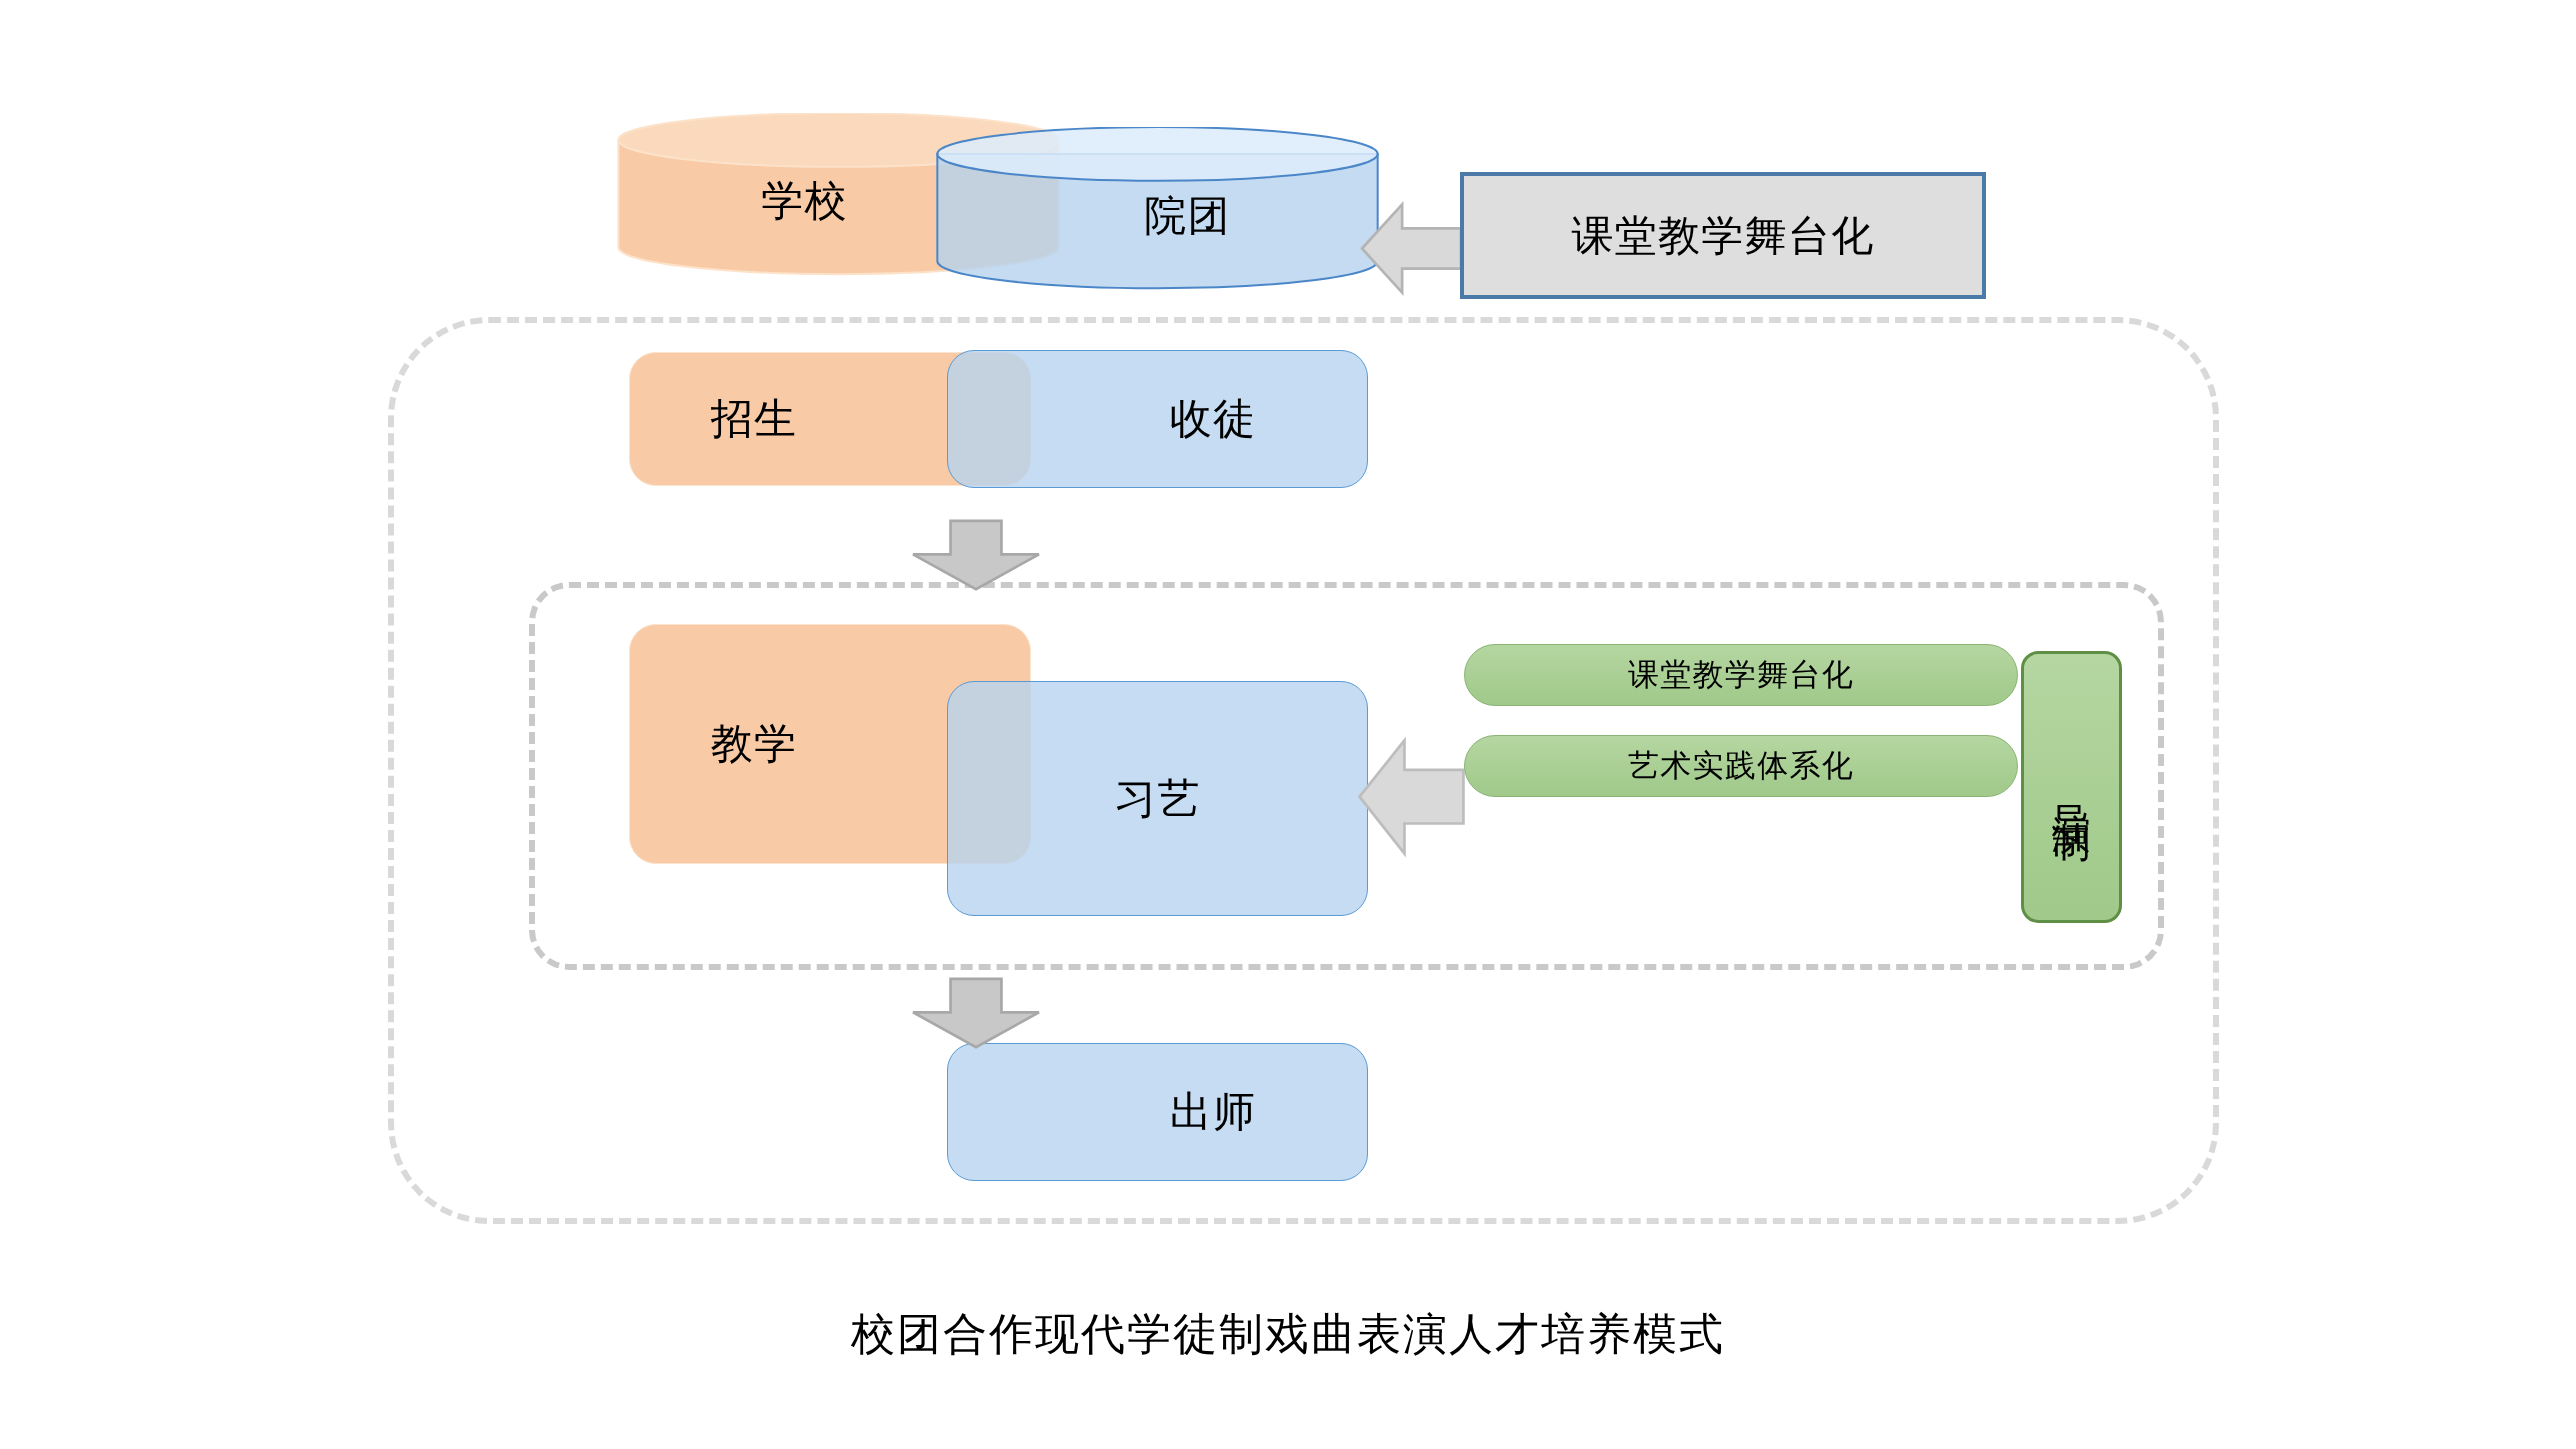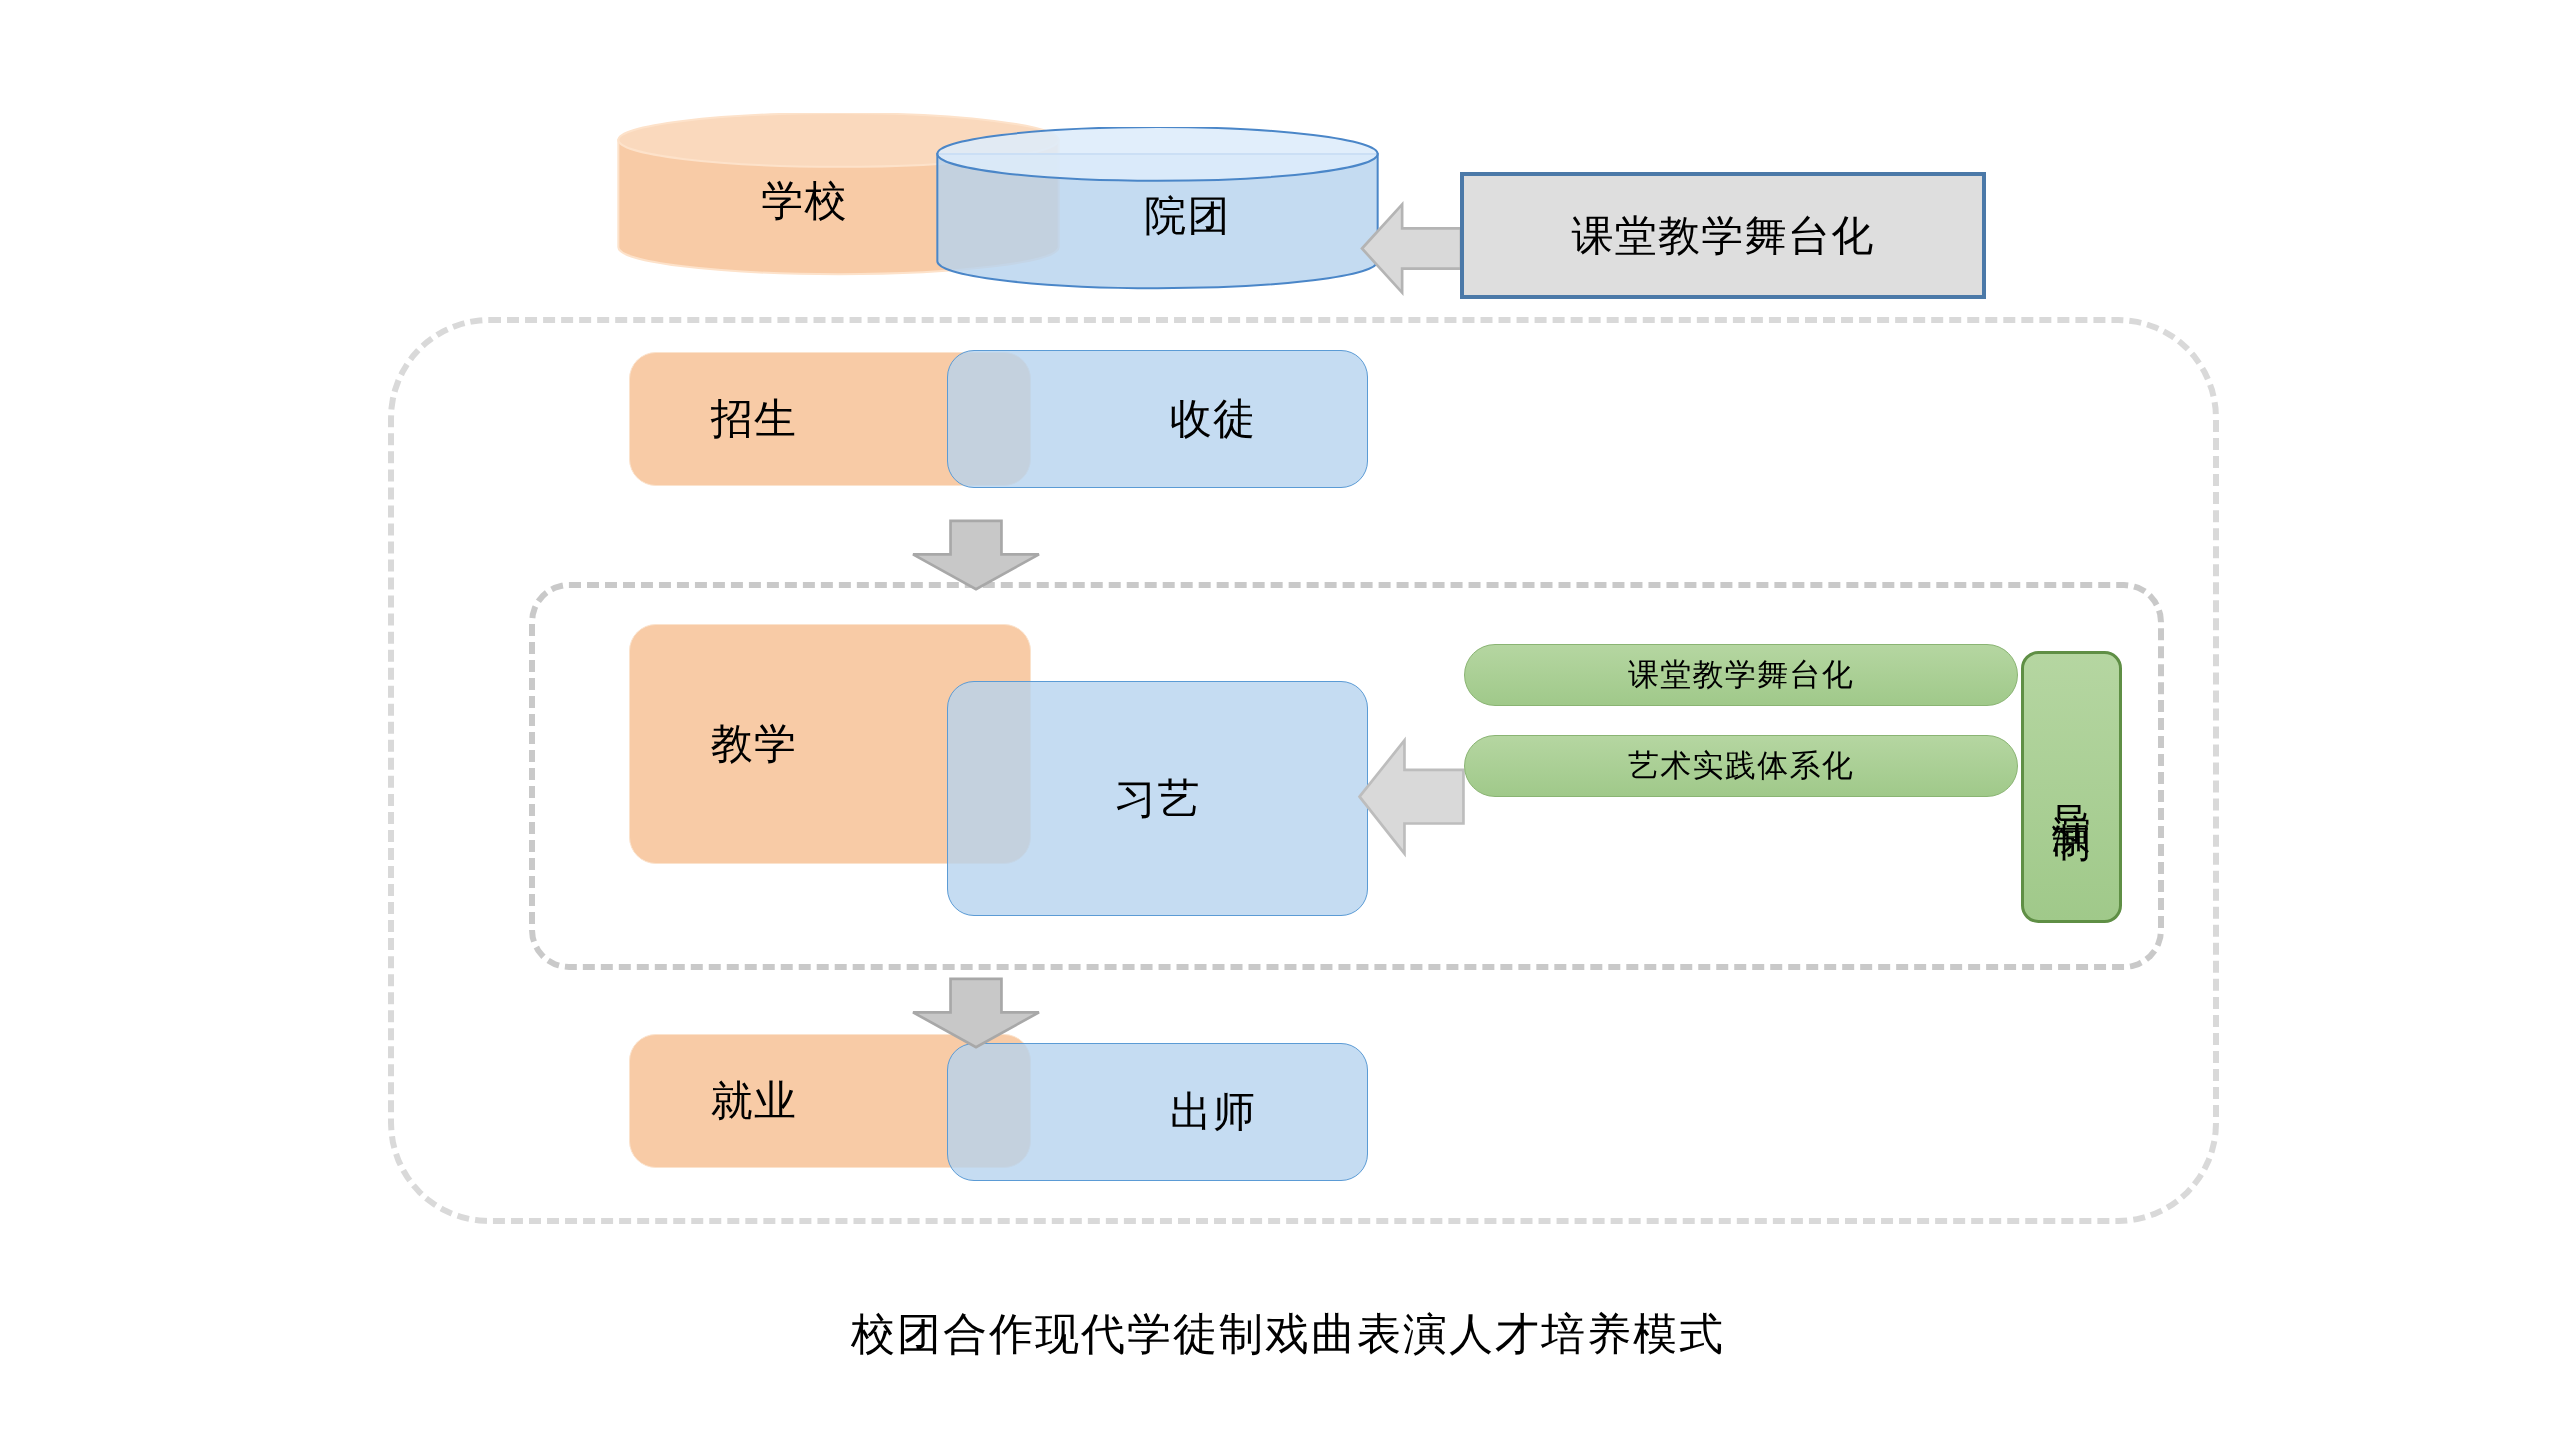--- a/index.html
+++ b/index.html
@@ -230,23 +230,20 @@
   <div id="vbox">
     <span>导演制</span>
   </div>
 
   <div class="arrow-down" style="left:909px; top:976px;">
     <svg width="134" height="74" viewBox="0 0 200 110">
       <path d="M62,4 L138,4 L138,54 L194,54 L100,106 L6,54 L62,54 Z" fill="#c8c8c8" stroke="#a8a8a8" stroke-width="4"></path>
     </svg>
   </div>
 
-  <div class="pair-orange" style="left:629px; top:1034px; width:402px; height:134px;">
-    <span class="box-label" style="margin-right:188px;">就业</span>
-  </div>
   <div class="pair-blue" style="left:947px; top:1043px; width:421px; height:138px;">
     <span class="box-label" style="margin-left:111px;">出师</span>
   </div>
 
   <div id="caption">校团合作现代学徒制戏曲表演人才培养模式</div>
 
 </div>
 
 
 </body></html>

